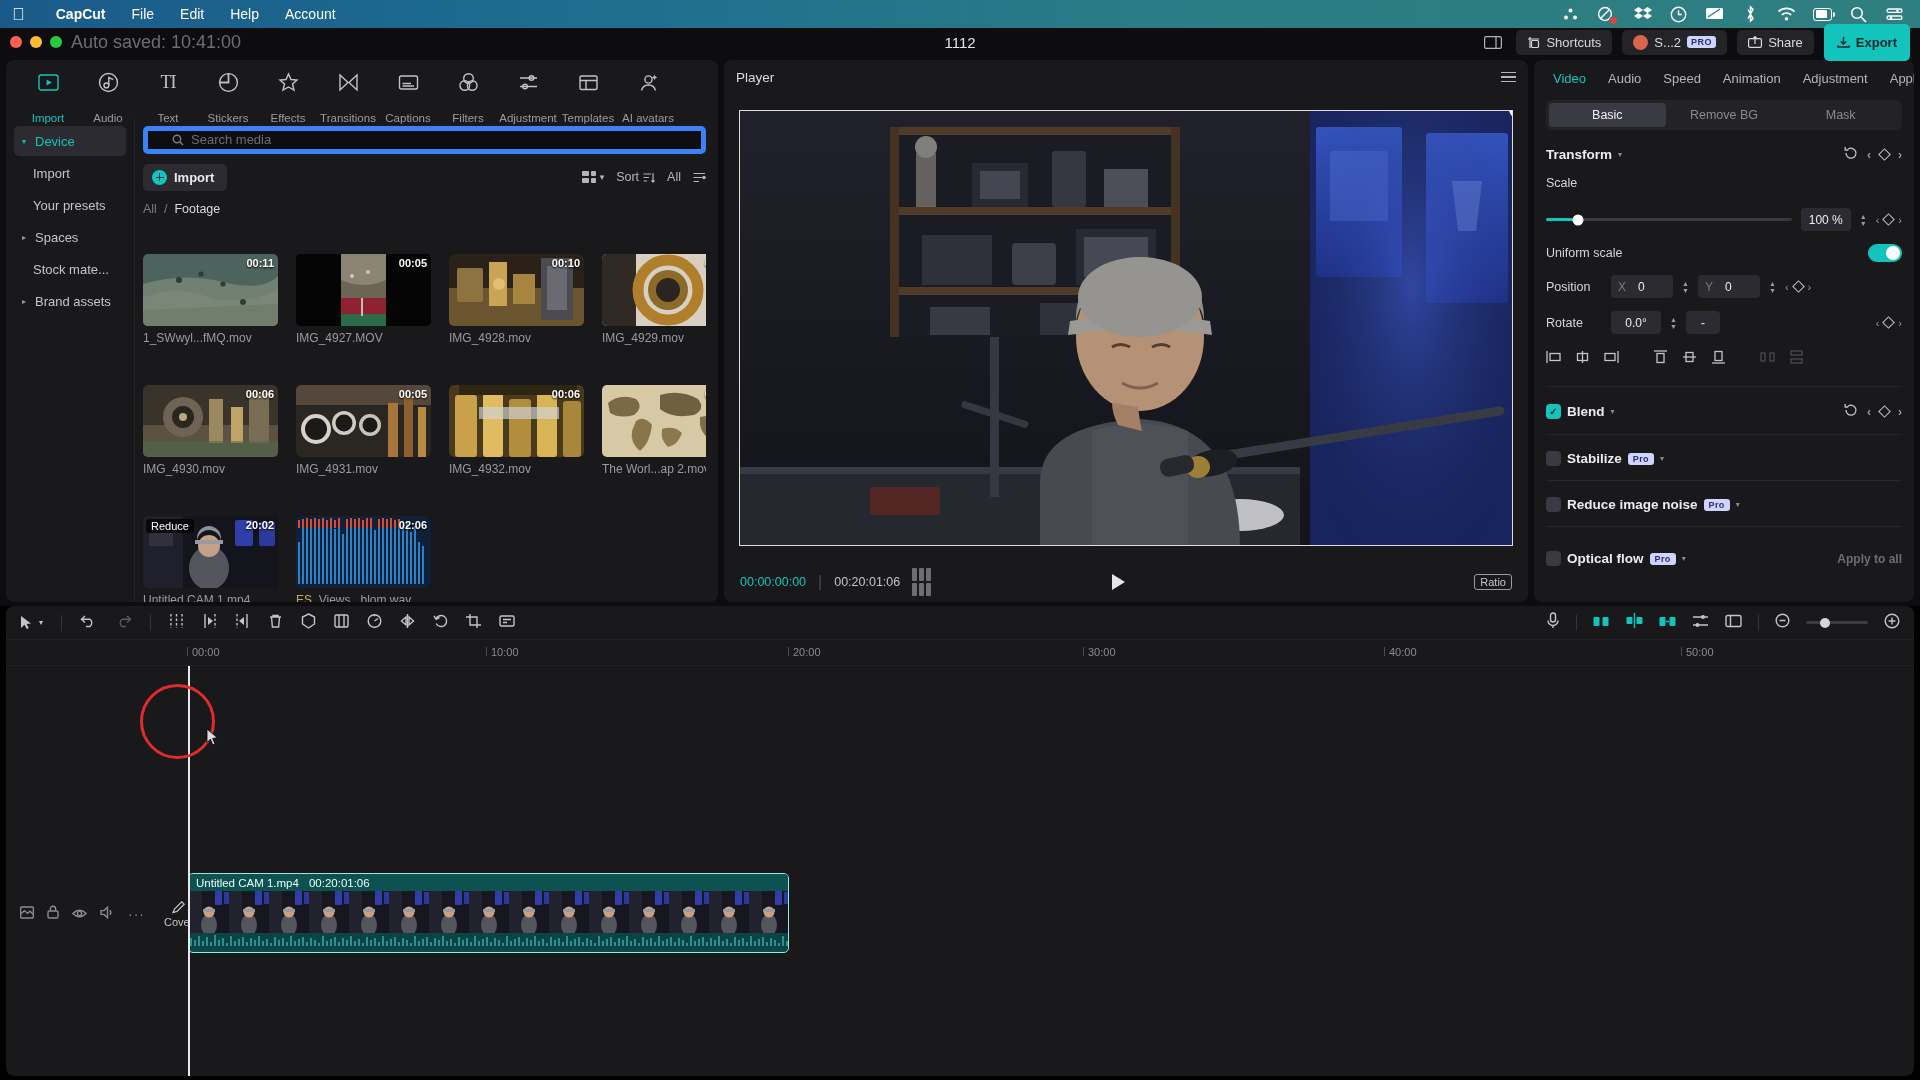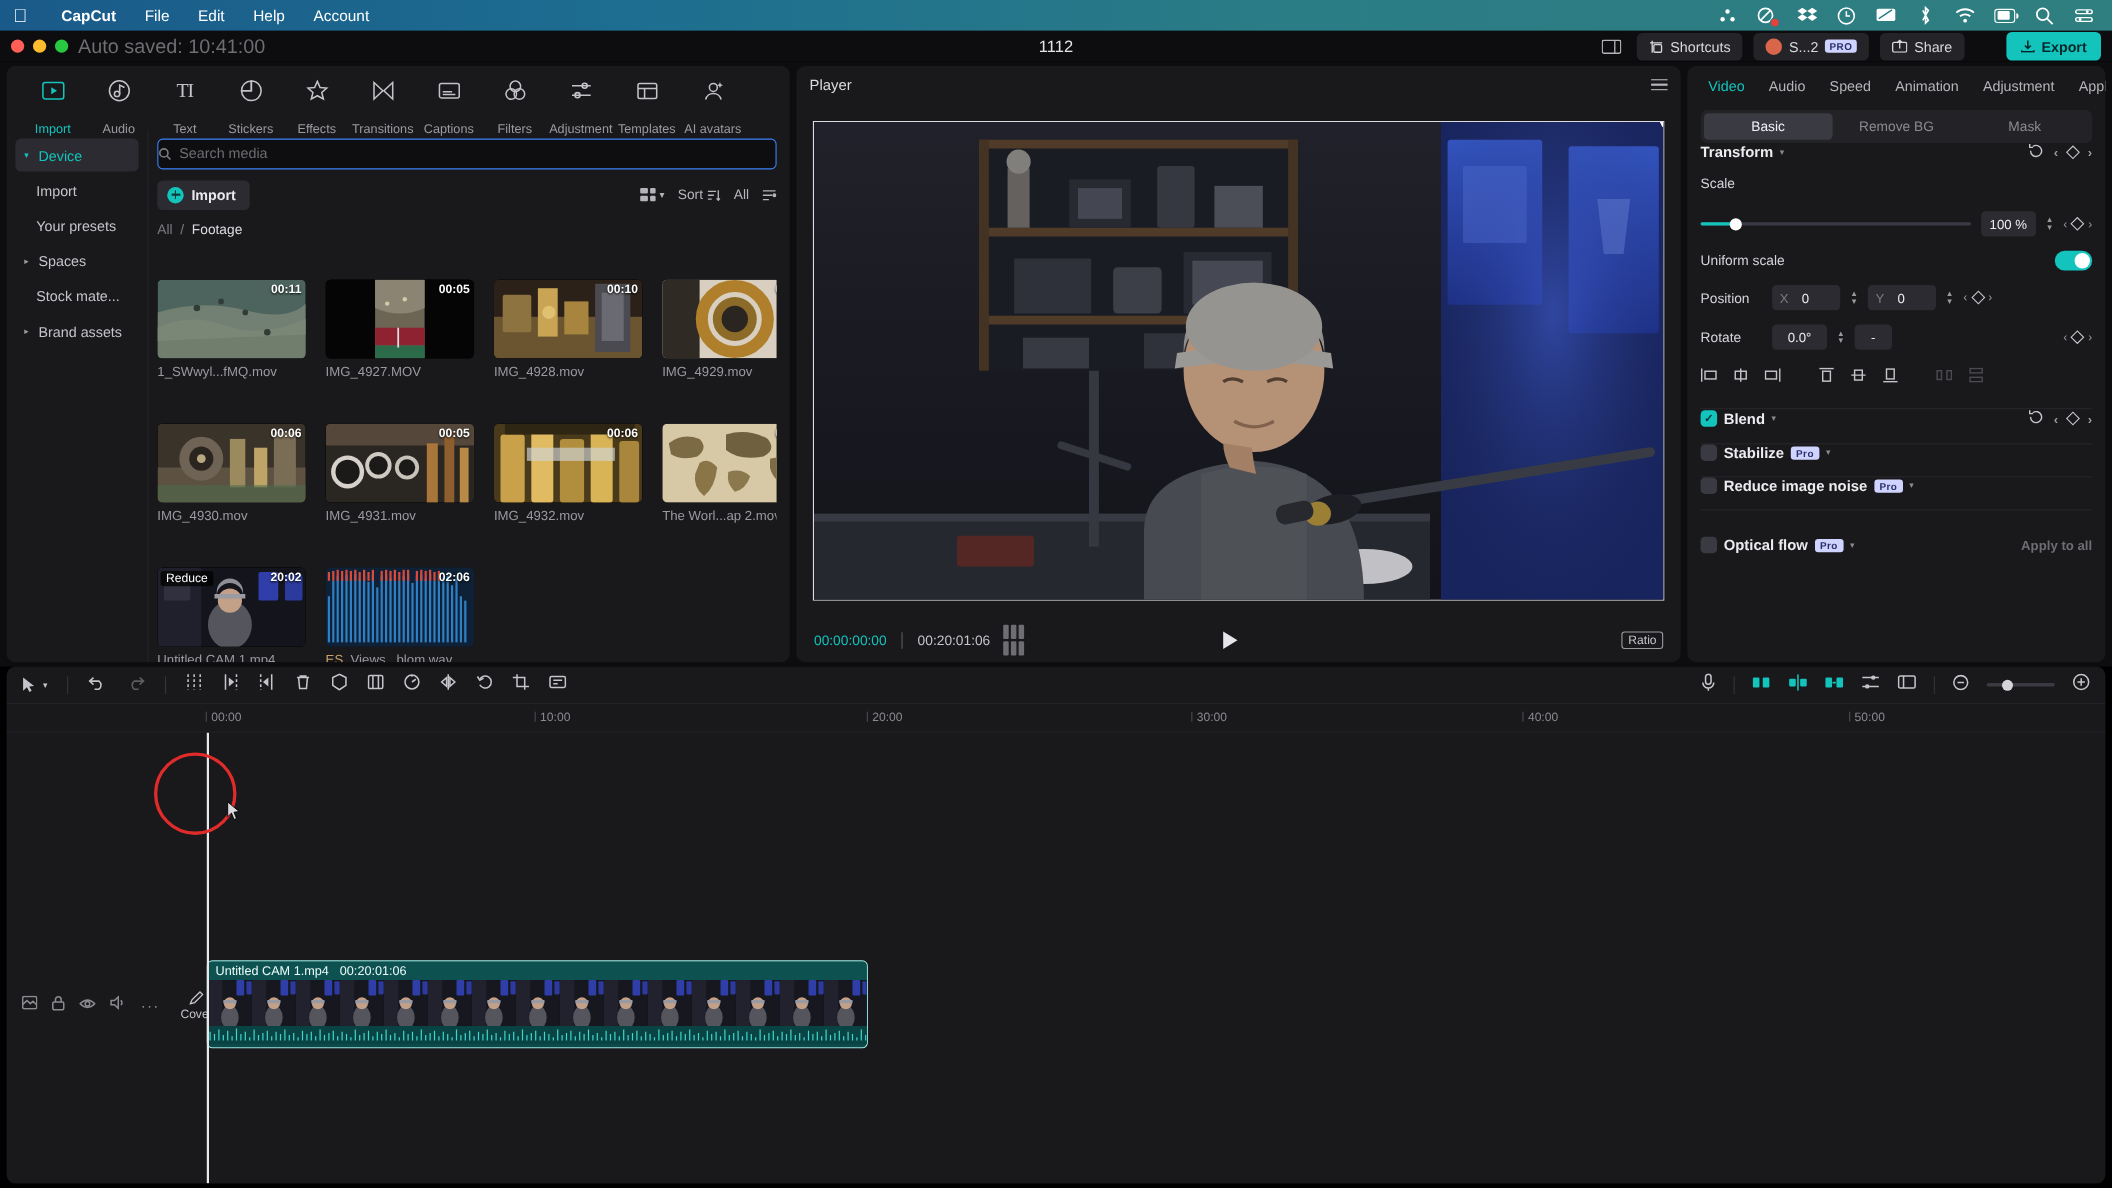--- a/index.html
+++ b/index.html
@@ -42,22 +42,22 @@
   .proj-title { position: absolute; left: 50%; transform: translateX(-50%); color: #e4e4e6; font-size: 15px; }
   .tb-right { margin-left: auto; display: flex; align-items: center; gap: 10px; }
   .tb-btn {
     display: flex; align-items: center; gap: 6px; height: 25px; padding: 0 11px;
     border-radius: 5px; background: #242428; color: #d8d8dc; font-size: 13px; white-space: nowrap;
   }
   .tb-btn.plain { background: transparent; padding: 0 4px; }
   .pro-pill { background: #cfd3ff; color: #2a2f6a; font-size: 9px; font-weight: bold; padding: 1px 4px; border-radius: 3px; letter-spacing: .5px; }
   .avatar-dot { width: 15px; height: 15px; border-radius: 50%; background: #d9654a; }
   .export-btn {
-    display: flex; align-items: center; gap: 6px; height: 26px; padding: 0 13px; border-radius: 5px;
-    background: #13c4bd; color: #04282a; font-size: 13px; font-weight: 600; margin-left: 28px;
+    display: flex; align-items: center; gap: 6px; height: 37px; padding: 0 13px; border-radius: 5px;
+    background: #13c4bd; color: #04282a; font-size: 13px; font-weight: 600;
   }
 
   
   .body { flex: 1 1 auto; display: flex; min-height: 0; background: #0d0d0f; }
 
   
   .media-panel { width: 712px; flex: 0 0 712px; display: flex; flex-direction: column; background: #19191c; border-radius: 8px; margin: 4px 3px 4px 6px; overflow: hidden; }
   .tool-tabs { display: flex; align-items: flex-start; padding: 6px 4px 0 12px; gap: 0; height: 58px; }
   .tool-tab { width: 60px; display: flex; flex-direction: column; align-items: center; gap: 18px; padding-top: 4px; color: #9a9aa0; font-size: 11.5px; }
   .tool-tab .ticon { width: 24px; height: 24px; display: flex; align-items: center; justify-content: center; }
@@ -68,21 +68,21 @@
 
   .panel-split { display: flex; flex: 1 1 auto; min-height: 0; }
   .side-nav { width: 128px; flex: 0 0 128px; padding: 8px 8px 0 8px; display: flex; flex-direction: column; gap: 2px; }
   .side-item { height: 30px; display: flex; align-items: center; padding: 0 8px; border-radius: 5px; font-size: 13px; color: #c4c4ca; gap: 5px; }
   .side-item.sub { padding-left: 19px; }
   .side-item.active { background: #2b2b31; color: #13c4bd; }
   .caret { font-size: 8px; color: #9a9aa0; width: 8px; }
   .side-item.active .caret { color: #13c4bd; }
 
   .media-main { flex: 1 1 auto; display: flex; flex-direction: column; min-width: 0; padding: 8px 12px 0 8px; border-left: 1px solid #242428; }
-  .search-box { height: 28px; background: #0e0e10; border: 1px solid #3b82f6; border-radius: 5px; display: flex; align-items: center; gap: 7px; padding: 0 0; color: #6d6d72; font-size: 13px; }
+  .search-box { height: 28px; background: #0e0e10; border: 5px solid #3b82f6; border-radius: 5px; display: flex; align-items: center; gap: 7px; padding: 0 24px; color: #6d6d72; font-size: 13px; }
   .search-box svg { stroke: #7a7a80; fill: none; stroke-width: 1.5; }
   .mm-row { display: flex; align-items: center; margin-top: 10px; gap: 10px; }
   .import-btn { display: flex; align-items: center; gap: 7px; height: 27px; padding: 0 13px 0 9px; background: #2b2b31; border-radius: 5px; color: #eaeaee; font-size: 13px; font-weight: 600; }
   .plus-circle { width: 15px; height: 15px; border-radius: 50%; background: #13c4bd; position: relative; }
   .plus-circle:before, .plus-circle:after { content:''; position: absolute; background: #0d3b3a; }
   .plus-circle:before { left: 3.5px; right: 3.5px; top: 6.75px; height: 1.6px; }
   .plus-circle:after { top: 3.5px; bottom: 3.5px; left: 6.75px; width: 1.6px; }
   .mm-tools { margin-left: auto; display: flex; align-items: center; gap: 12px; color: #b4b4ba; font-size: 12.5px; }
   .mm-tool { display: flex; align-items: center; gap: 4px; }
   .grid-ico { display: grid; grid-template-columns: 7px 5px; grid-template-rows: 5px 5px; gap: 2px; }
@@ -118,21 +118,21 @@
 
   
   .props { width: 380px; flex: 0 0 380px; background: #19191c; border-radius: 8px; margin: 4px 6px 4px 3px; display: flex; flex-direction: column; overflow: hidden; }
   .prop-tabs { height: 36px; display: flex; align-items: center; padding: 0 8px; gap: 0; position: relative; }
   .ptab { padding: 0 11px; font-size: 13px; color: #b4b4ba; white-space: nowrap; }
   .ptab.active { color: #13c4bd; }
   .seg { display: flex; margin: 4px 12px 0 12px; background: #232327; border-radius: 6px; padding: 3px; height: 30px; }
   .seg div { flex: 1; display: flex; align-items: center; justify-content: center; font-size: 12.5px; color: #8a8a90; border-radius: 4px; }
   .seg div.on { background: #3a3a42; color: #f0f0f4; }
   .prop-scroll { flex: 1 1 auto; overflow: hidden; padding: 0 12px; }
-  .sec-head { display: flex; align-items: center; gap: 6px; color: #ececf0; font-size: 13.5px; font-weight: 600; }
+  .sec-head { display: flex; align-items: center; gap: 6px; margin-top: 16px; color: #ececf0; font-size: 13.5px; font-weight: 600; }
   .sec-head .tri { font-size: 8px; color: #8a8a90; font-weight: normal; }
   .sec-tools { margin-left: auto; display: flex; align-items: center; gap: 9px; color: #9a9aa0; font-size: 12px; }
   .diamond { width: 9px; height: 9px; border: 1.3px solid #c4c4ca; transform: rotate(45deg); display: inline-block; }
   .row { display: flex; align-items: center; margin-top: 13px; gap: 9px; }
   .row-label { color: #d4d4da; font-size: 12.5px; width: 56px; flex: 0 0 auto; }
   .slider { flex: 1 1 auto; height: 3px; background: #3a3a42; border-radius: 2px; position: relative; }
   .slider .fill { position: absolute; left: 0; top: 0; bottom: 0; width: 13%; background: #13c4bd; border-radius: 2px; }
   .slider .knob { position: absolute; left: 13%; top: 50%; transform: translate(-50%,-50%); width: 11px; height: 11px; background: #fff; border-radius: 50%; }
   .numbox { background: #2b2b31; border-radius: 4px; height: 23px; min-width: 50px; display: flex; align-items: center; justify-content: center; color: #ececf0; font-size: 12px; padding: 0 7px; }
   .numbox.xy { min-width: 62px; justify-content: flex-start; gap: 12px; }

